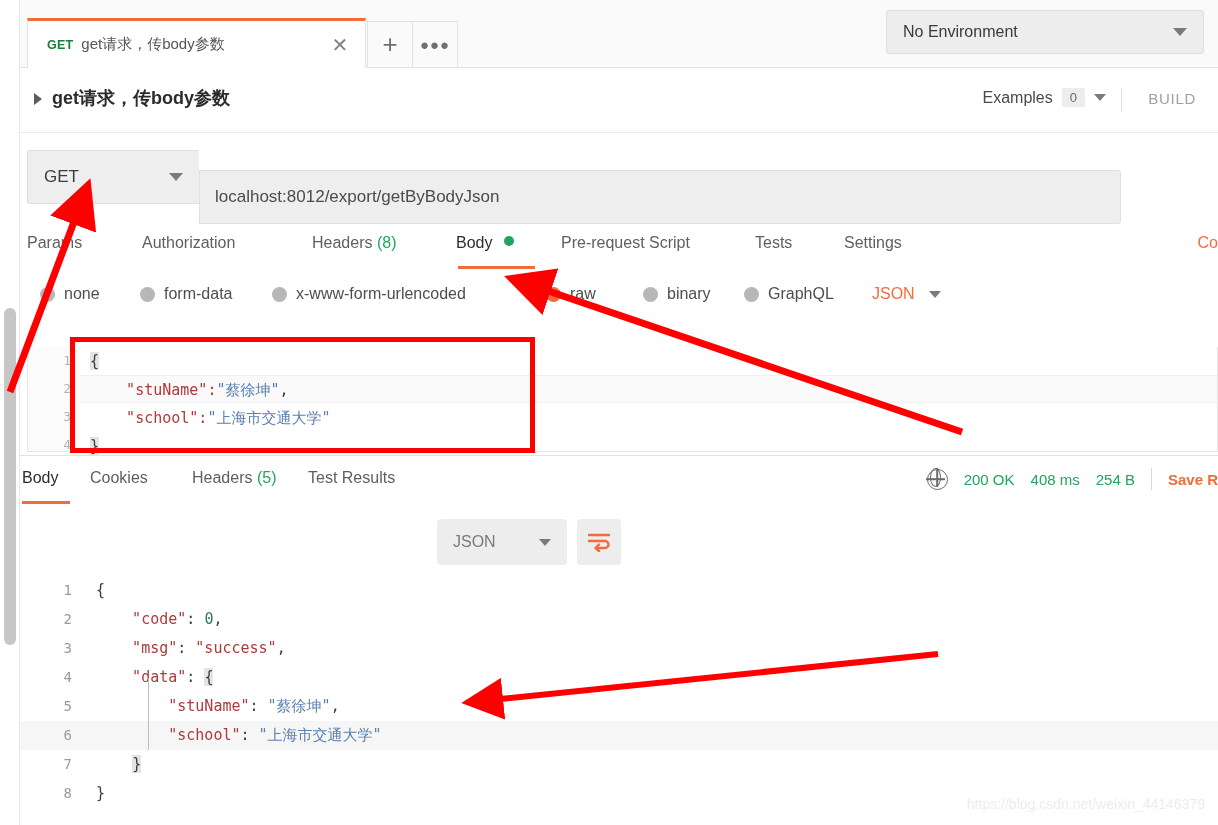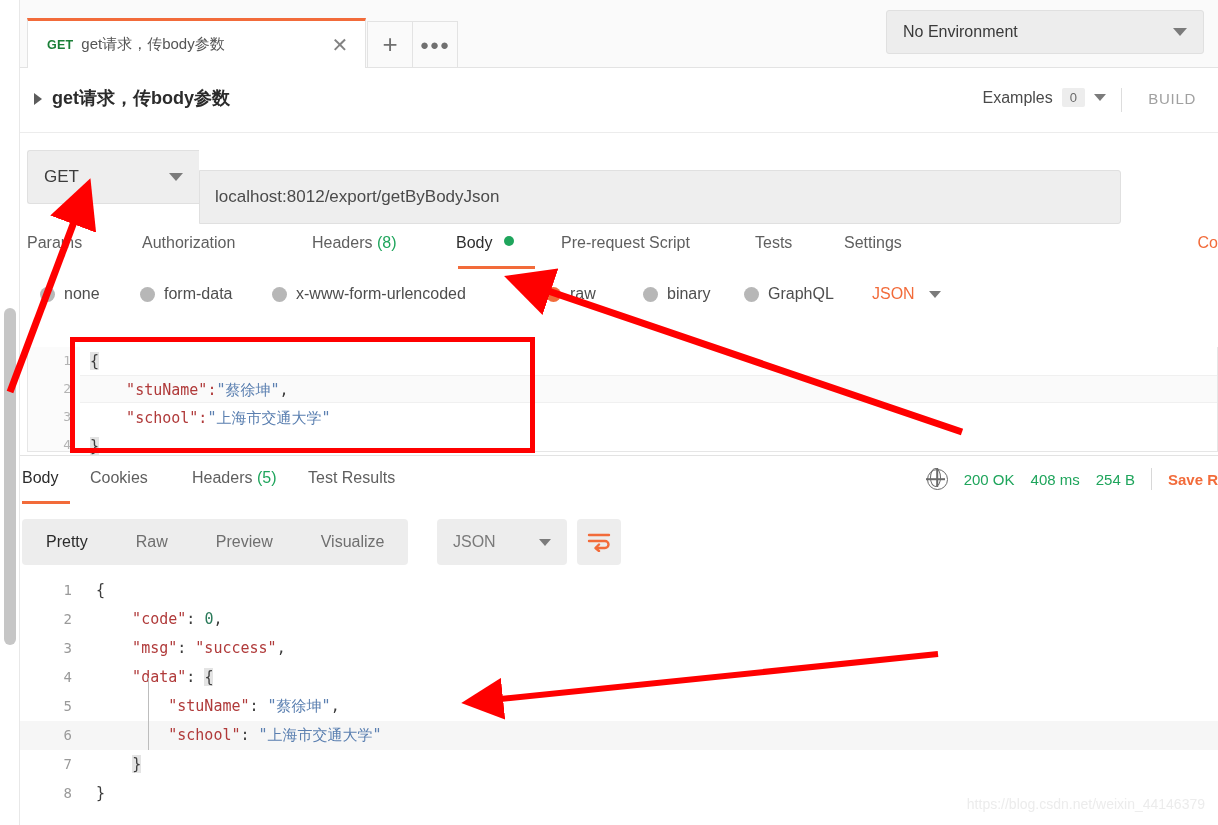--- a/index.html
+++ b/index.html
@@ -401,26 +401,20 @@
       <span class="ell"></span>
     </span>
   <span>200 OK</span>
   <span>408 ms</span>
   <span>254 B</span>
   <span class="meta-div"></span>
   <span class="save-resp">Save R</span>
 </div>
 
 <div class="resp-toolbar">
-  <div class="seg-group">
-    <span class="seg active">Pretty</span>
-    <span class="seg">Raw</span>
-    <span class="seg">Preview</span>
-    <span class="seg">Visualize</span>
-  </div>
   <div class="fmt-select">
     <span>JSON</span>
     <span class="caret sm"></span>
   </div>
   <div class="wrap-btn">
     <svg width="24" height="20" viewBox="0 0 24 20">
       <path d="M2 3 H22" stroke="#f26b3a" stroke-width="2.4" fill="none" stroke-linecap="round"></path>
       <path d="M2 9 H18 a3.5 3.5 0 0 1 0 7 H9" stroke="#f26b3a" stroke-width="2.4" fill="none" stroke-linecap="round"></path>
       <path d="M12 12.5 L8.5 16 L12 19" stroke="#f26b3a" stroke-width="2.4" fill="none" stroke-linecap="round" stroke-linejoin="round"></path>
     </svg>

